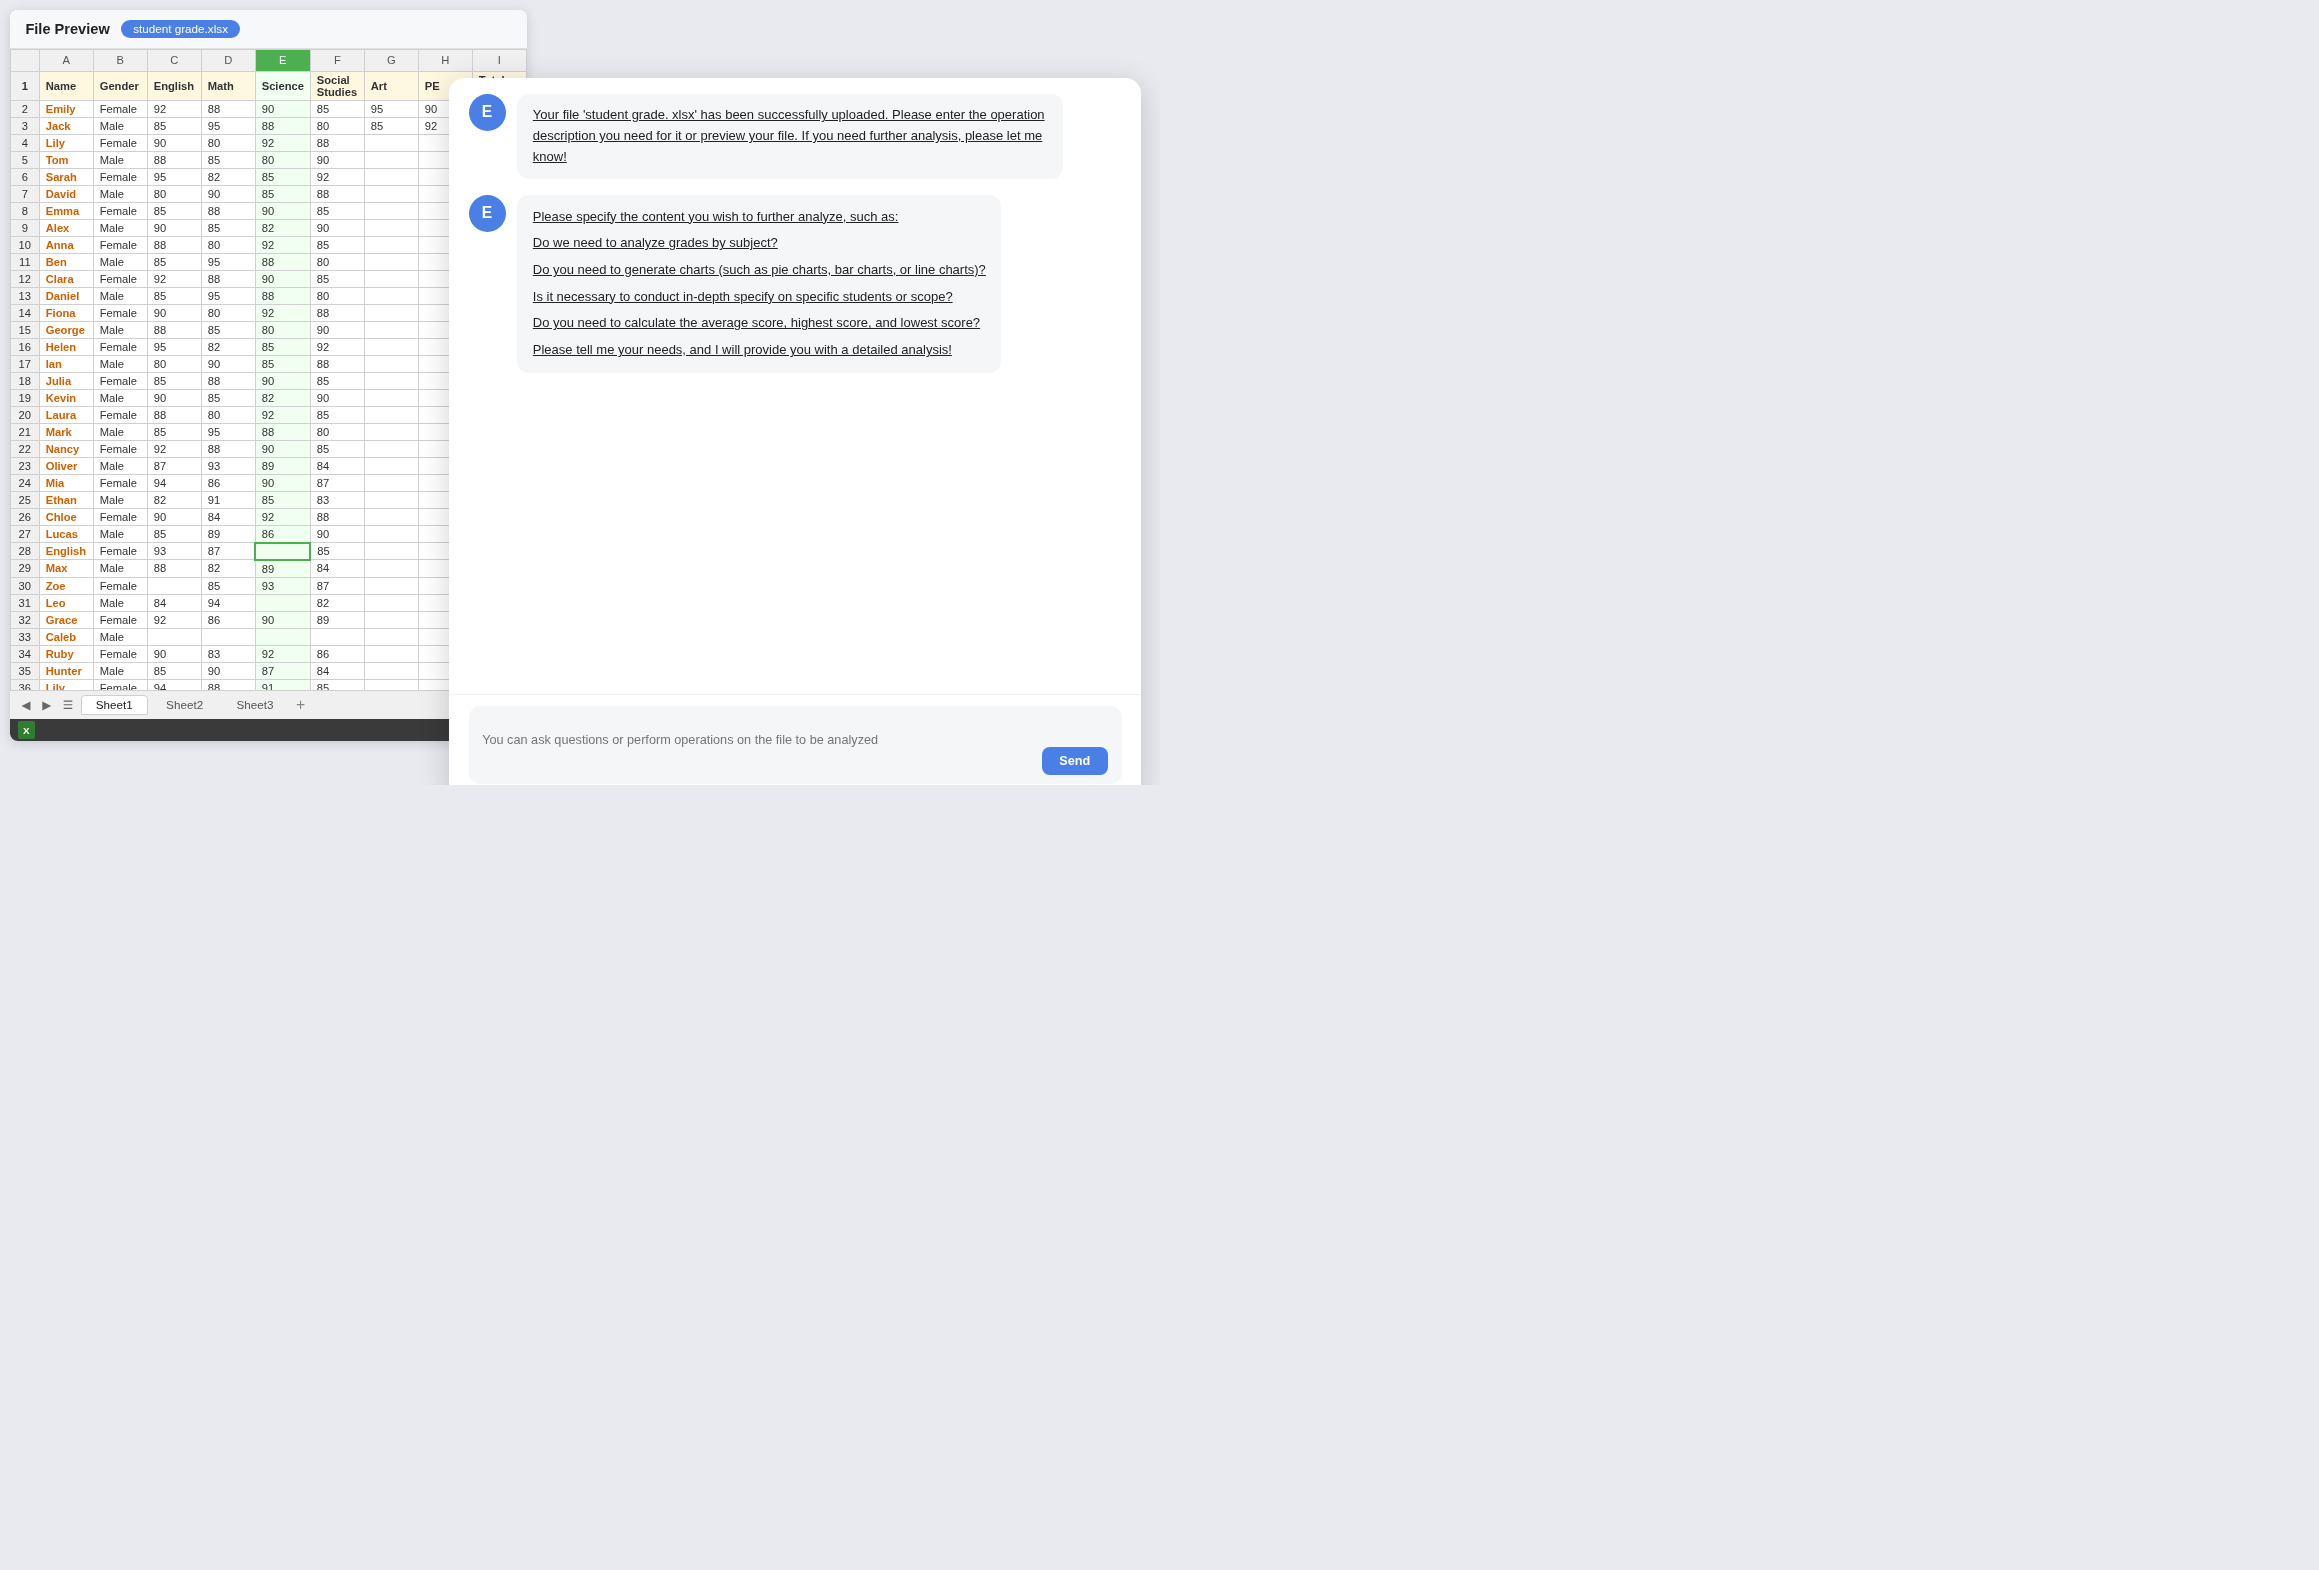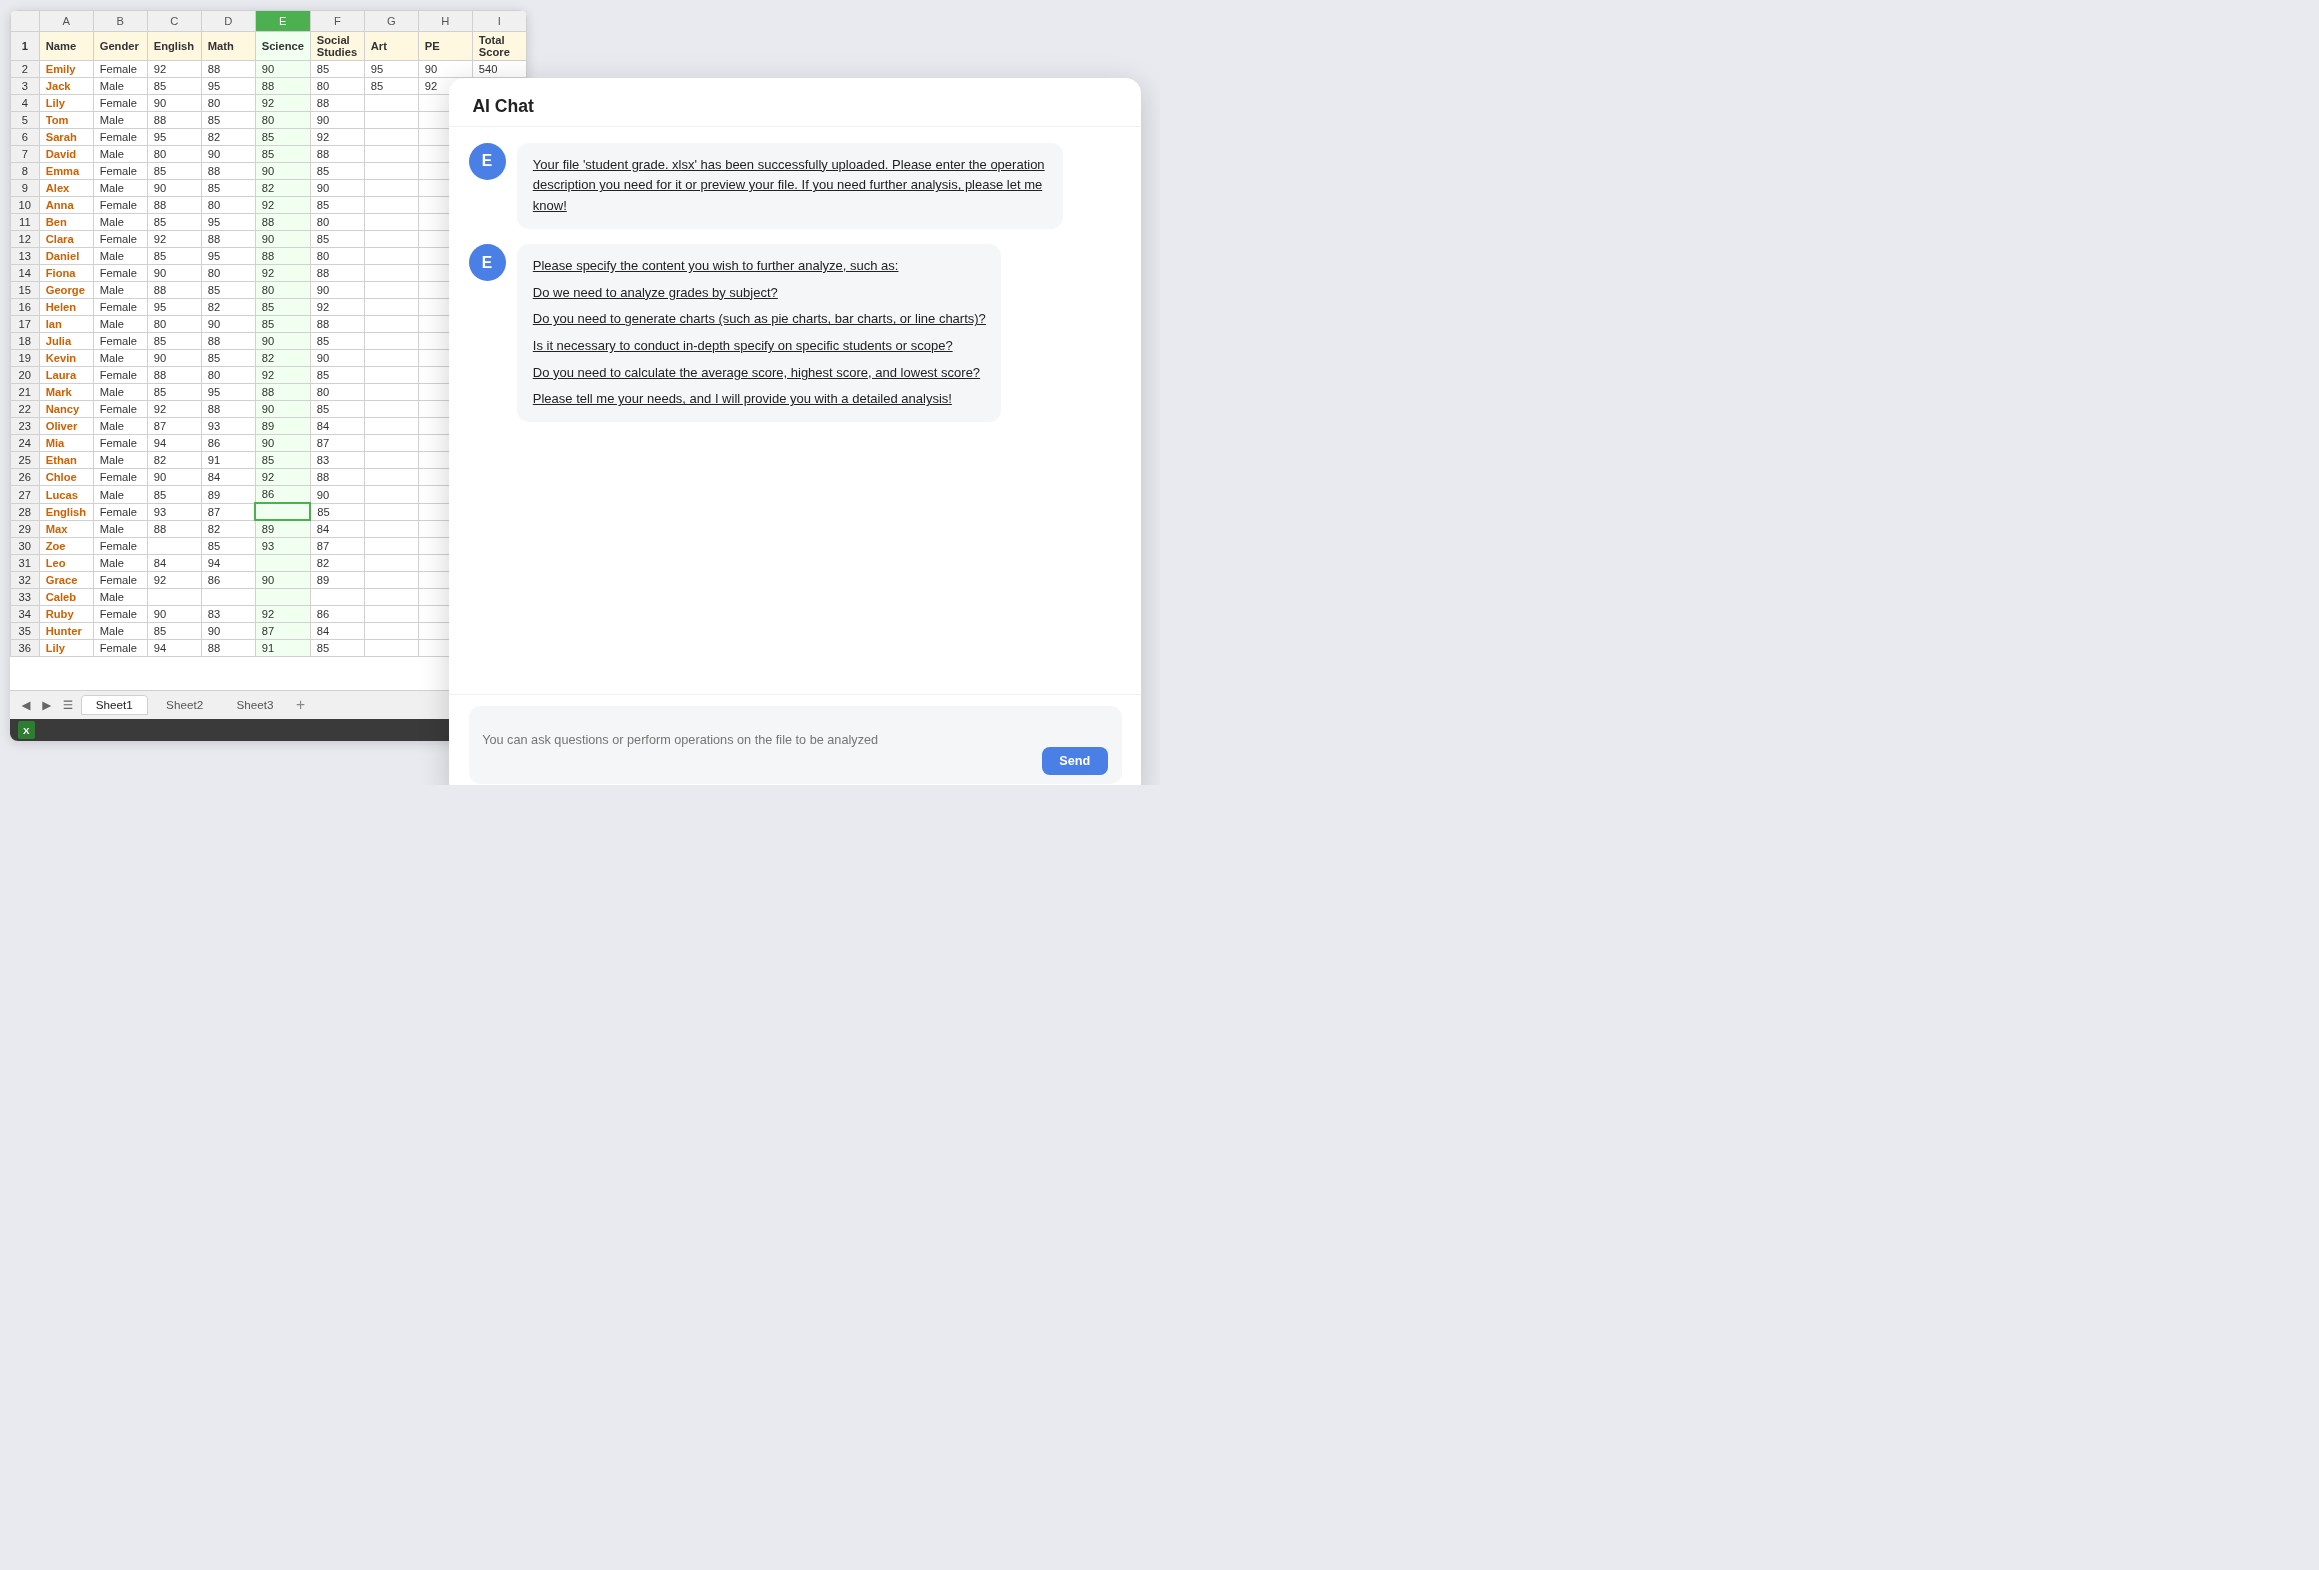--- a/index.html
+++ b/index.html
@@ -350,20 +350,24 @@
       font-size: 12.7px;
       font-weight: 600;
       cursor: pointer;
       align-self: flex-end;
     }
   </style>
 </head>
 <body>
 
 <div class="file-preview-panel">
+  <div class="file-preview-header">
+    <span class="file-preview-title">File Preview</span>
+    <span class="file-badge">student grade.xlsx</span>
+  </div>
 
   <div class="spreadsheet-container">
     <div class="spreadsheet-scroll">
       <table class="sheet">
         <thead>
           <tr>
             <th></th>
             <th>A</th>
             <th>B</th>
             <th>C</th>
@@ -862,23 +866,20 @@
       <button class="sheet-add-btn">+</button>
     </div>
 
     <div class="sheet-footer">
       <div class="sheet-icon">X</div>
     </div>
   </div>
 </div>
 
 <div class="ai-chat-panel">
-  <div class="chat-header">
-    <span>AI Chat</span>
-  </div>
 
   <div class="chat-messages">
 
     <div class="chat-message ai">
       <div class="ai-avatar">
         <span>E</span>
       </div>
       <div class="message-bubble">
         <p>Your file 'student grade. xlsx' has been successfully uploaded. Please enter the operation description you need for it or preview your file. If you need further analysis, please let me know!</p>
       </div>

